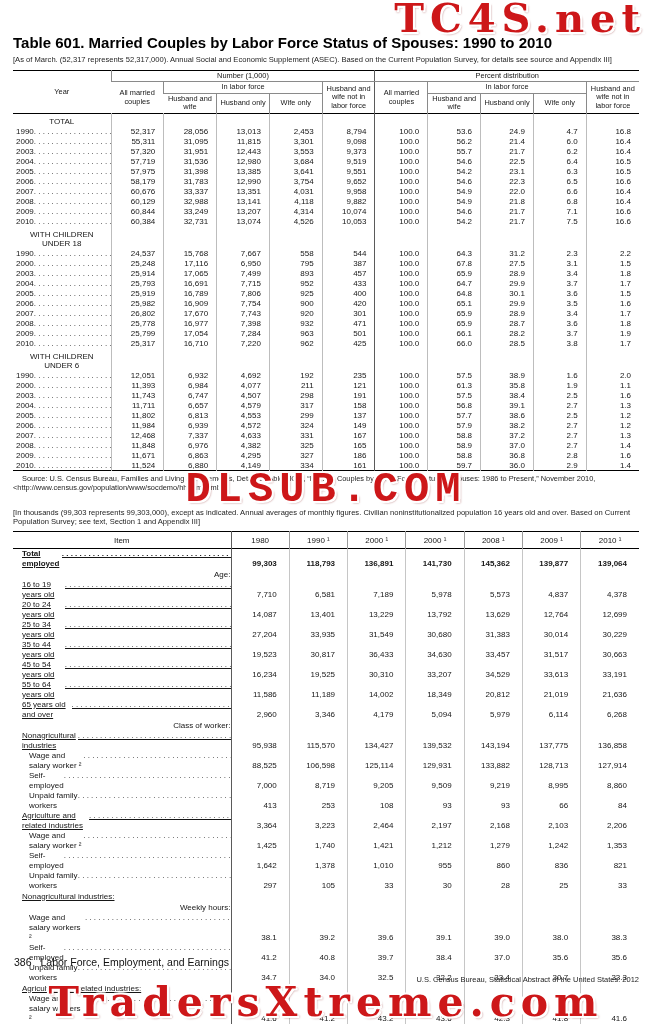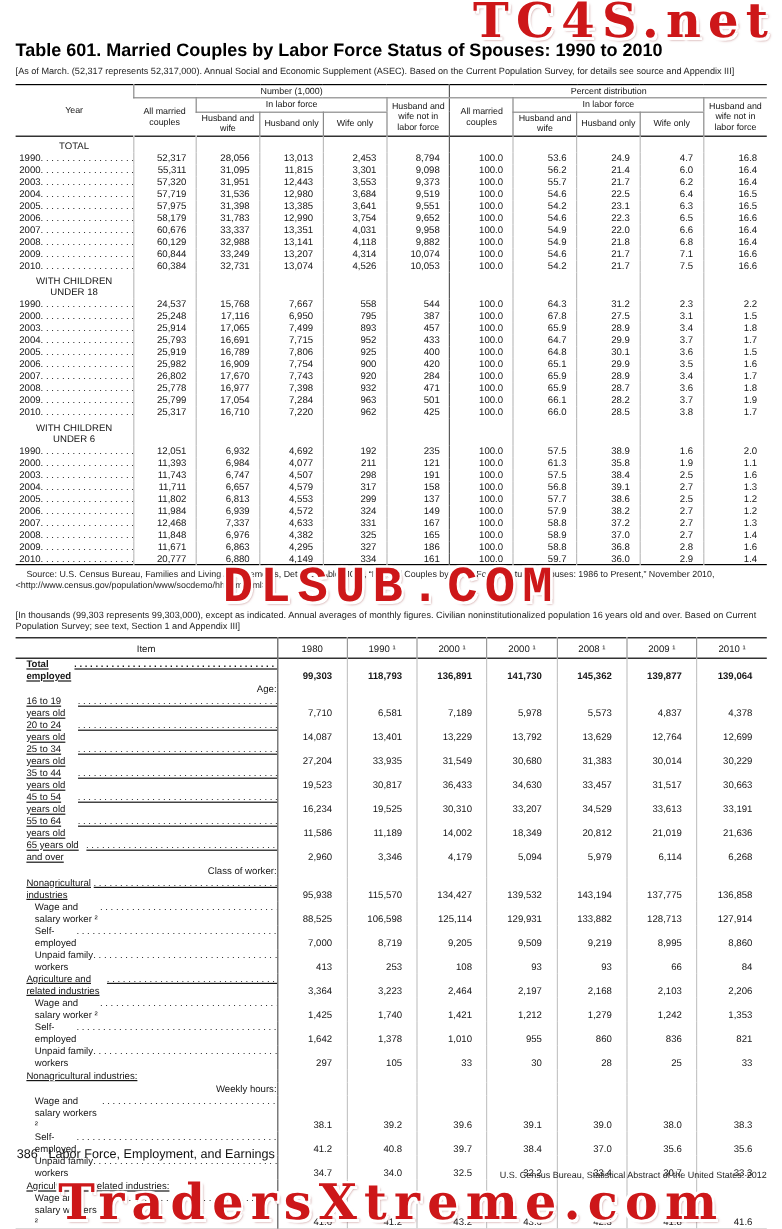--- a/index.html
+++ b/index.html
@@ -424,21 +424,21 @@
           <td class="yr">
             <div class="leadwrap">
               <span>2007</span>
               <span class="dots"></span>
             </div>
           </td>
           <td class="num">26,802</td>
           <td class="num">17,670</td>
           <td class="num">7,743</td>
           <td class="num">920</td>
-          <td class="num">284</td>
+          <td class="num">301</td>
           <td class="num grpdiv">100.0</td>
           <td class="num">65.9</td>
           <td class="num">28.9</td>
           <td class="num">3.4</td>
           <td class="num">1.7</td>
         </tr>
         <tr>
           <td class="yr">
             <div class="leadwrap">
               <span>2008</span>
@@ -667,21 +667,21 @@
           <td class="num">2.8</td>
           <td class="num">1.6</td>
         </tr>
         <tr>
           <td class="yr">
             <div class="leadwrap">
               <span>2010</span>
               <span class="dots"></span>
             </div>
           </td>
-          <td class="num">20,777</td>
+          <td class="num">11,524</td>
           <td class="num">6,880</td>
           <td class="num">4,149</td>
           <td class="num">334</td>
           <td class="num">161</td>
           <td class="num grpdiv">100.0</td>
           <td class="num">59.7</td>
           <td class="num">36.0</td>
           <td class="num">2.9</td>
           <td class="num">1.4</td>
         </tr>

